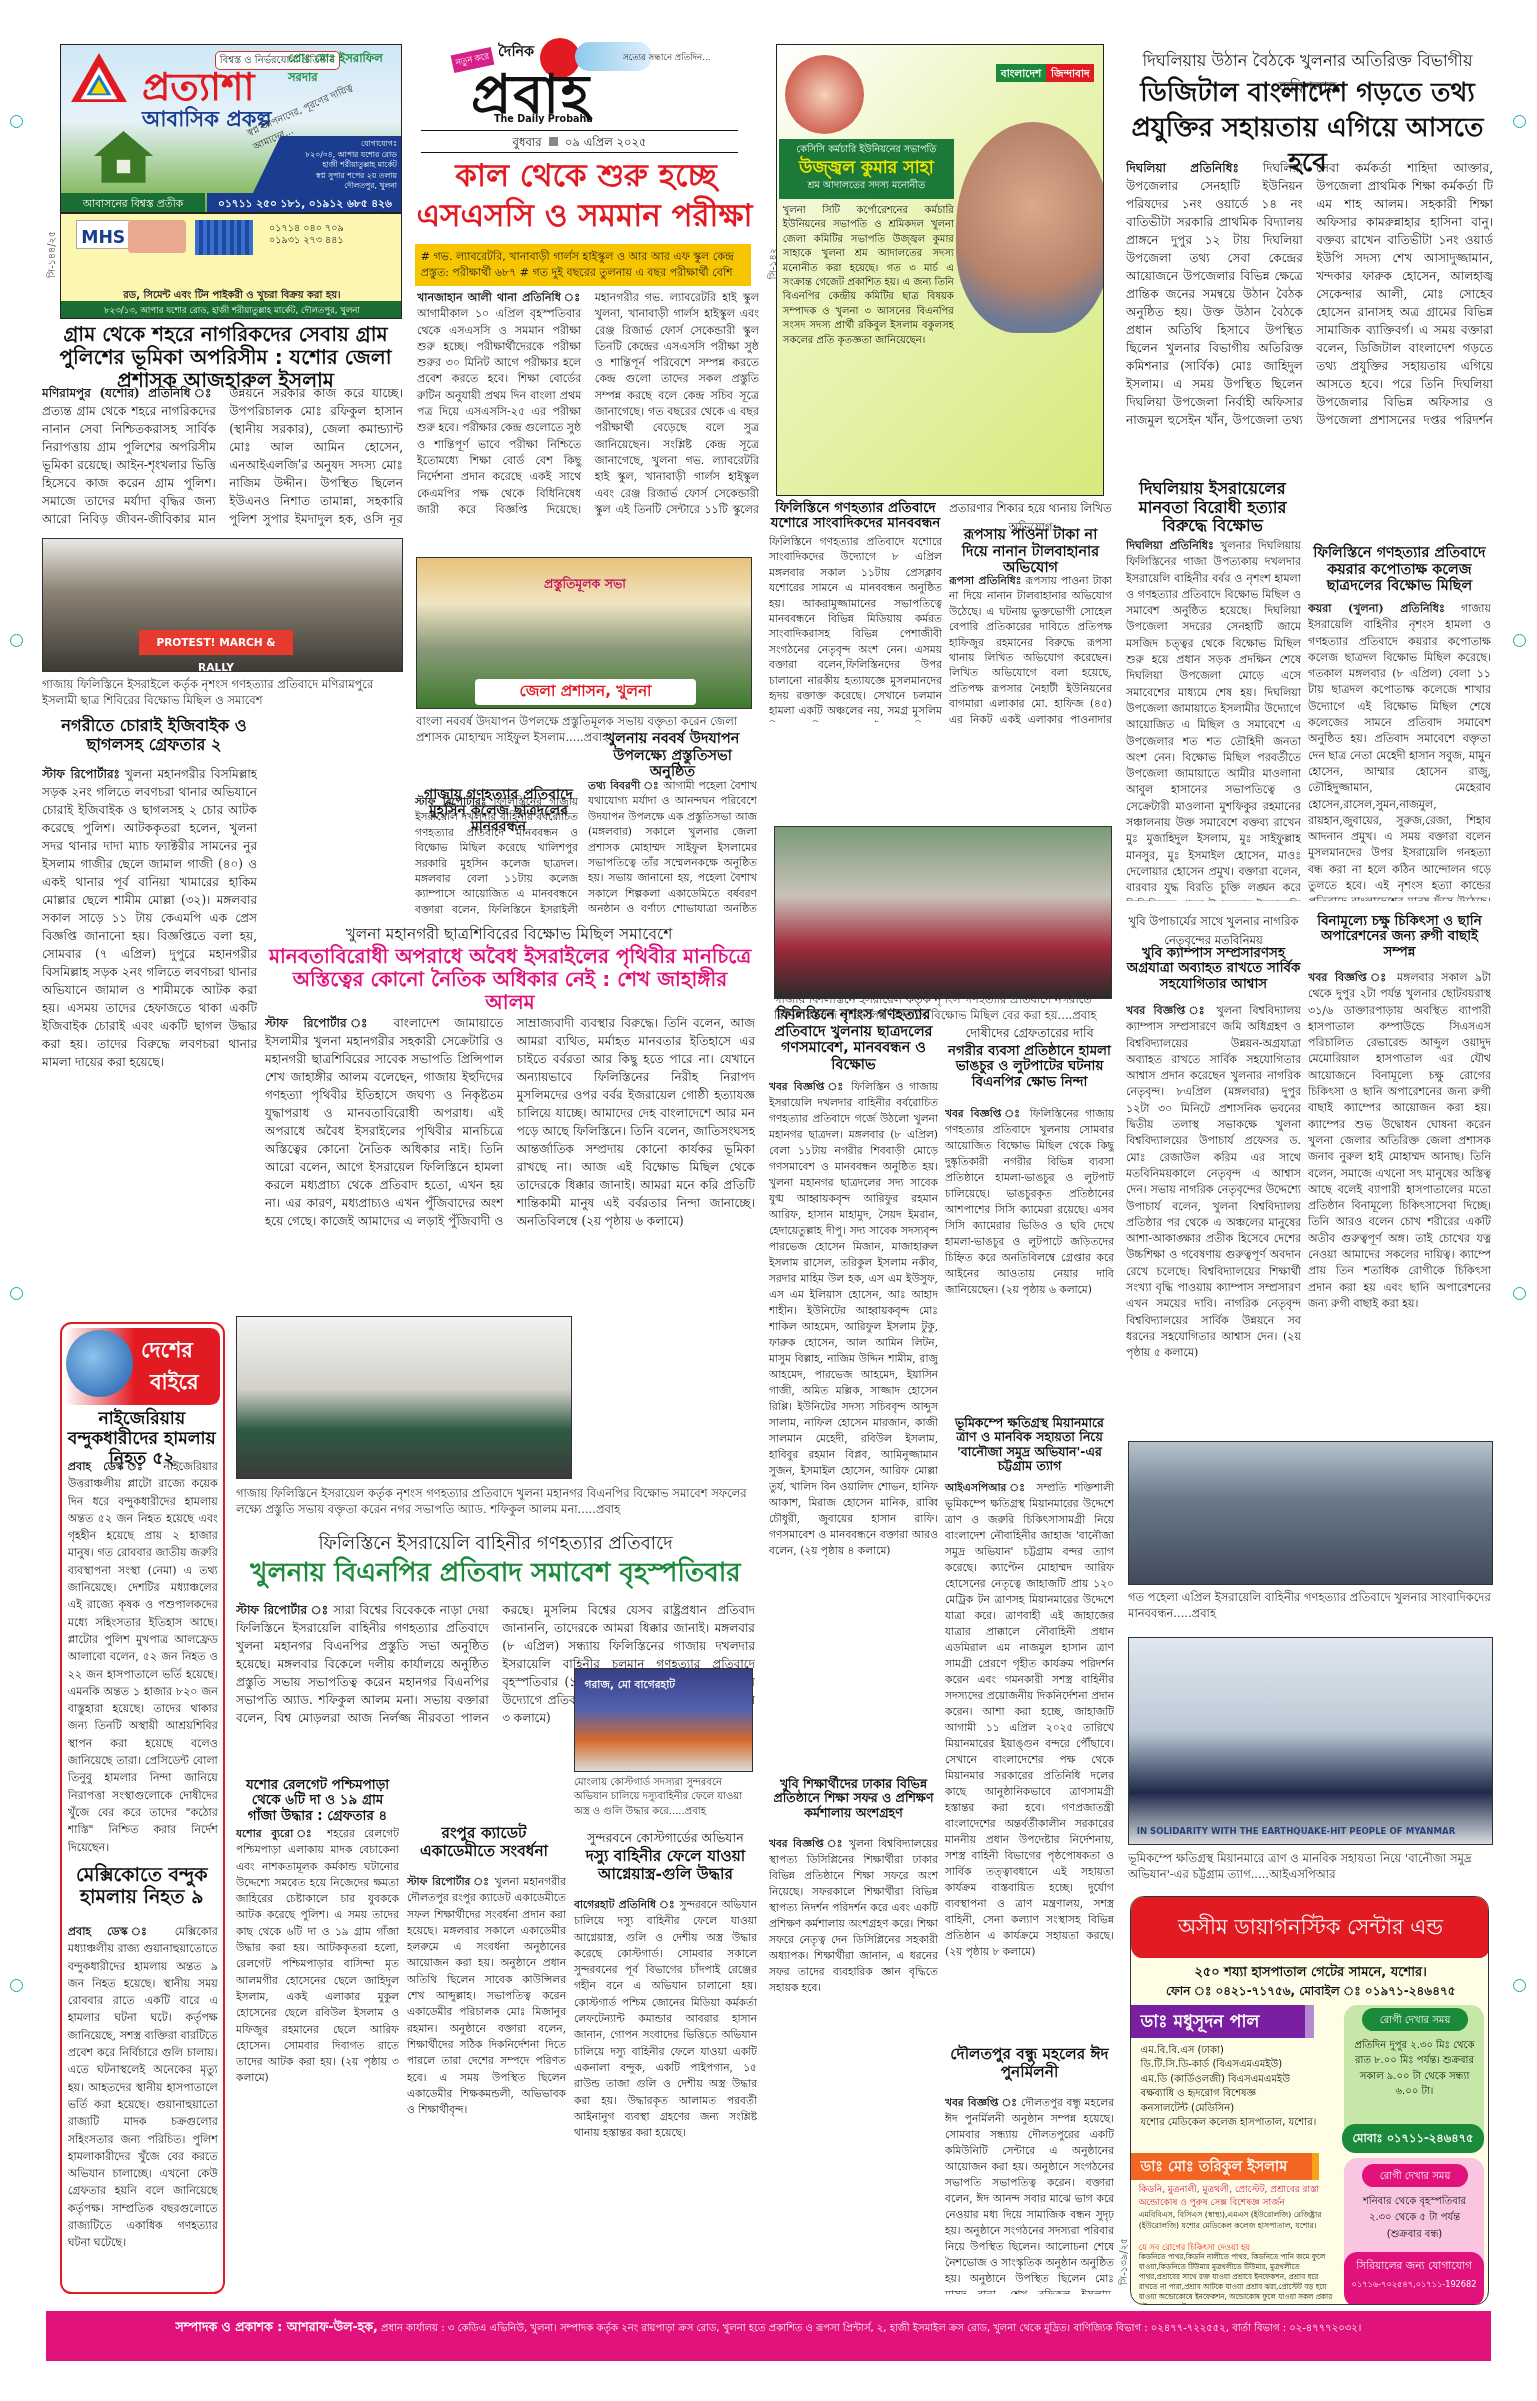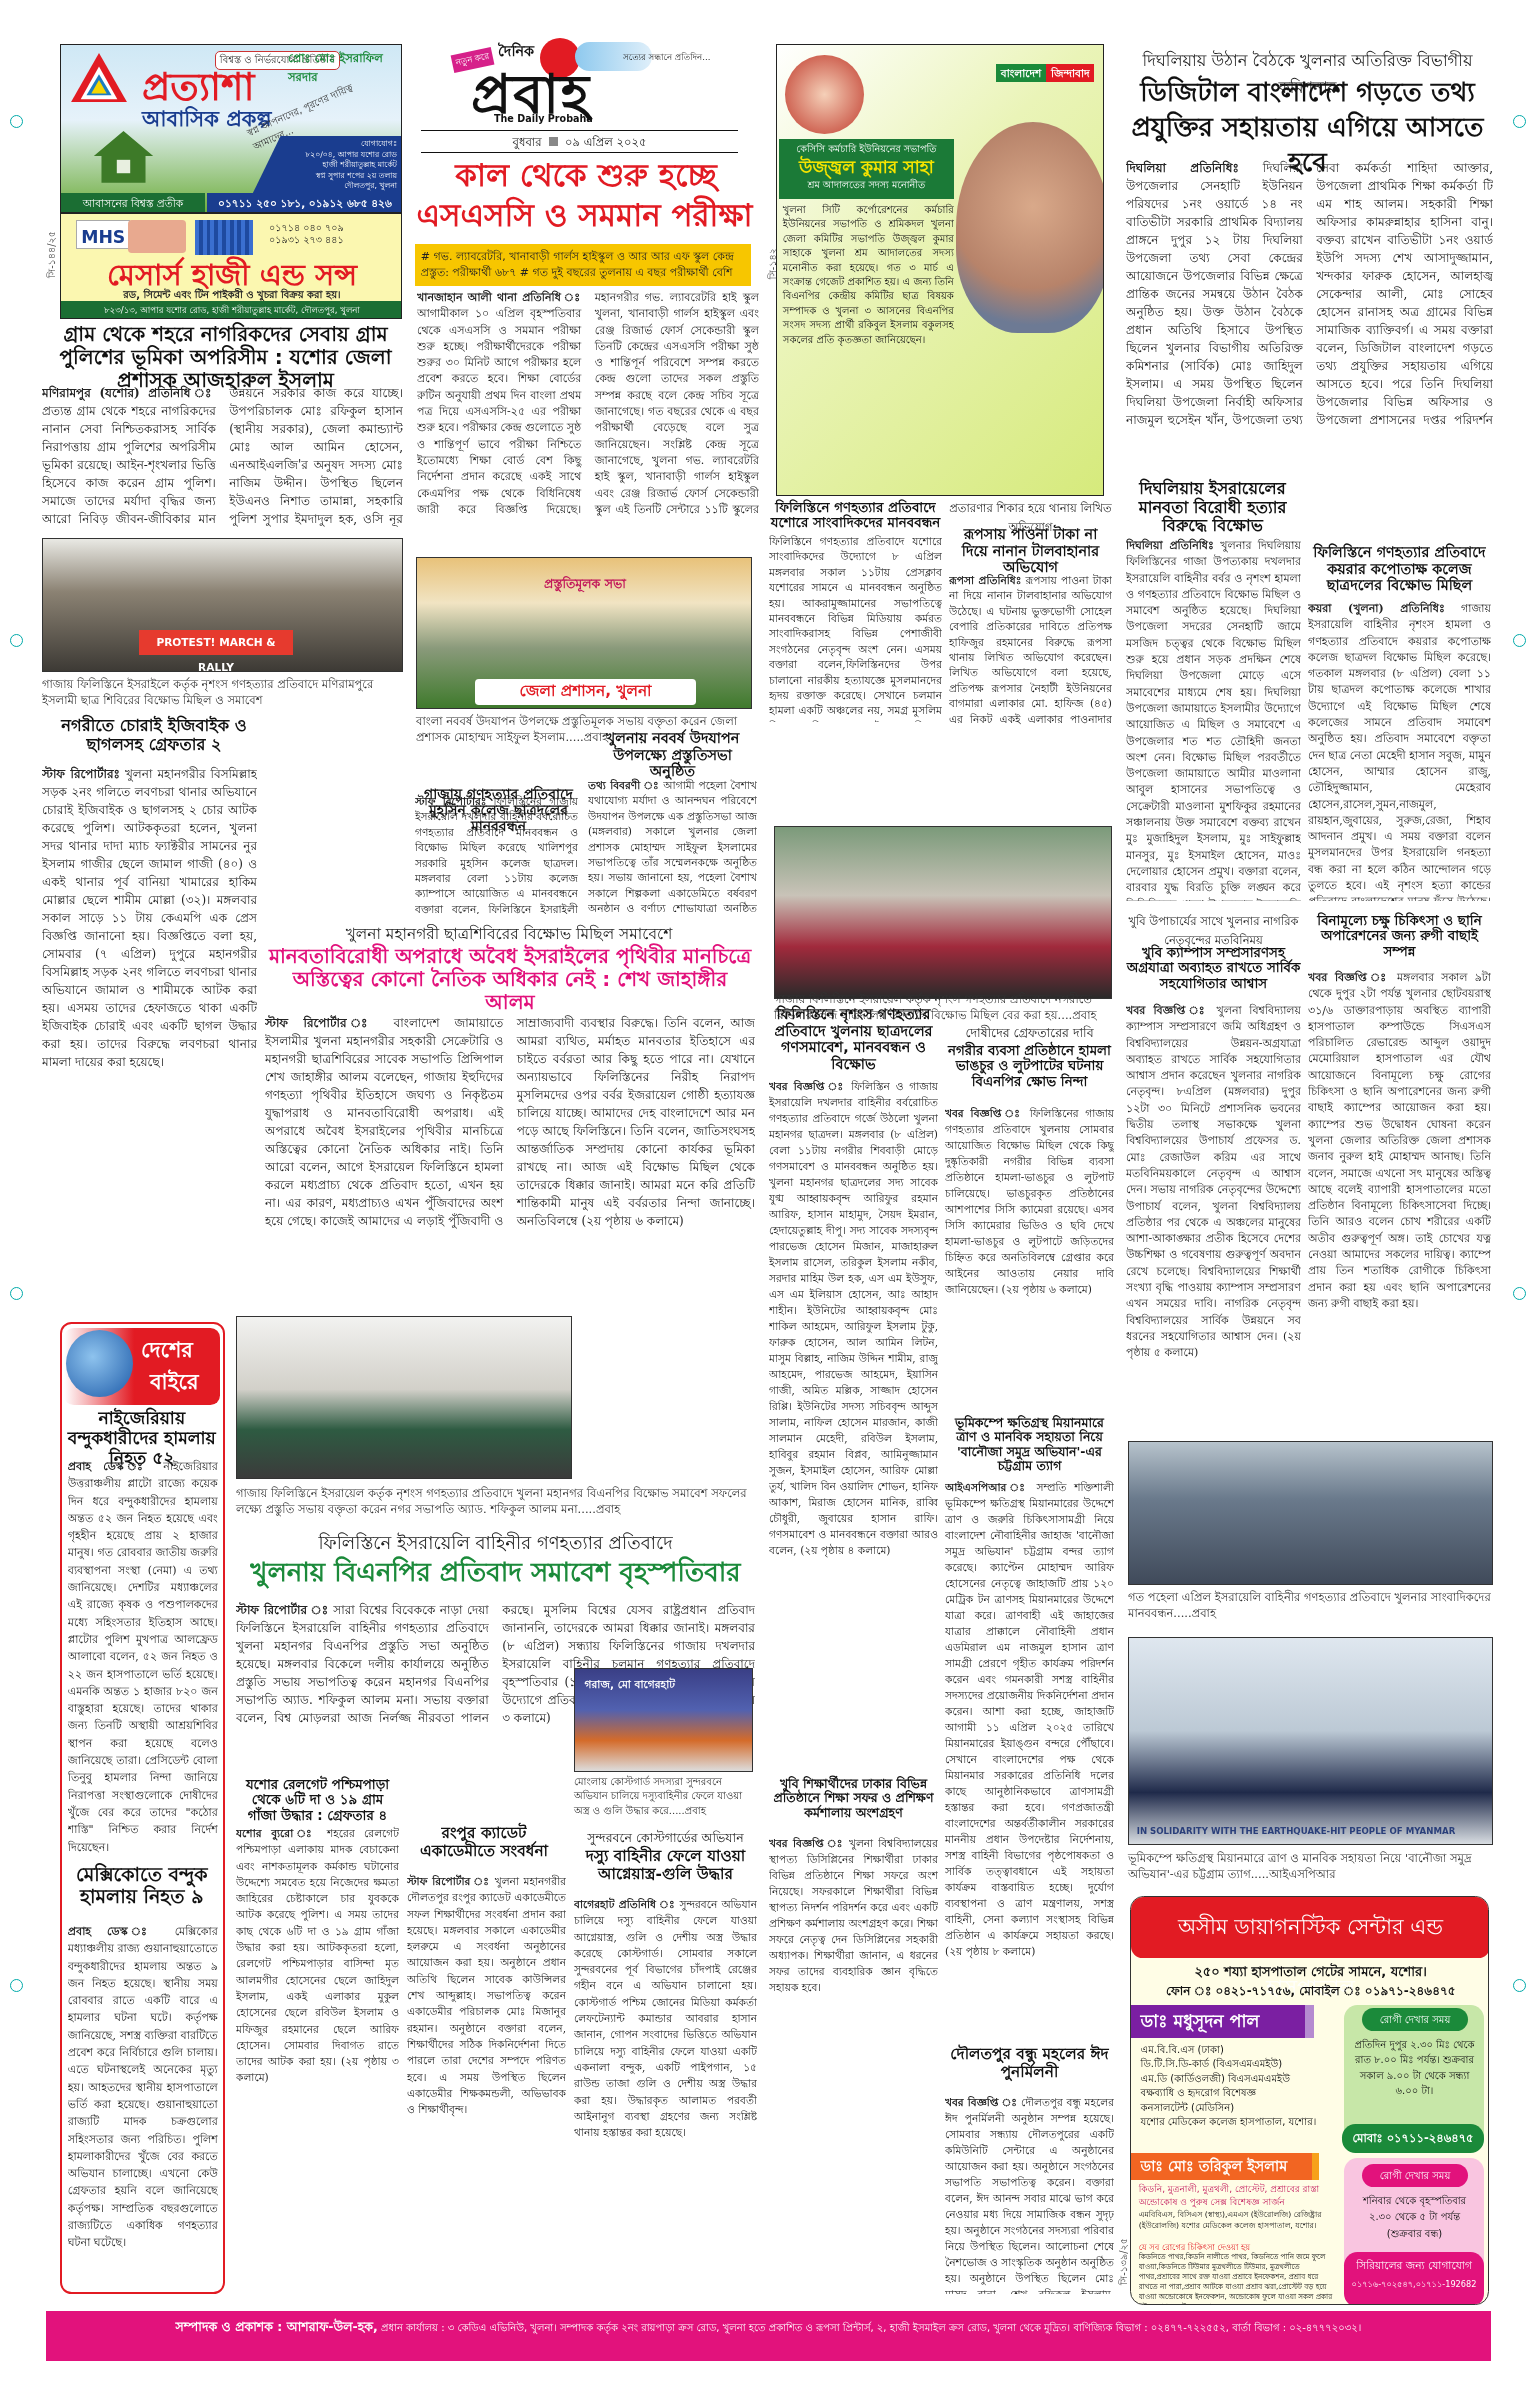--- a/index.html
+++ b/index.html
@@ -60,21 +60,20 @@
 </div>
 
 <div class="abs" style="left:60px;top:213px;width:342px;height:106px;border:1px solid #222;background:#fbf7b0;overflow:hidden">
   <div class="abs" style="left:15.4px;top:5.8px;font-size:17.3px;font-weight:bold;color:#1a3d8f;border:1px solid #aaa;padding:5.8px 3.8px 1.9px;background:#fff">MHS</div>
   <div class="abs" style="left:67px;top:5.8px;width:58px;height:33px;background:#e8a98f;border-radius:3.8px"></div>
   <div class="abs" style="left:134px;top:5.8px;width:58px;height:35px;background:repeating-linear-gradient(90deg,#3a6fd0 0 3.8px,#1e4aa0 3.8px 7.7px)"></div>
   <div class="abs" style="left:208px;top:7.7px;font-size:9.6px;color:#222;line-height:12.5px">
     <div>০১৭১৪ ০৪০ ৭০৯</div>
     <div>০১৯৩১ ২৭৩ ৪৪১</div>
   </div>
-  <div class="abs" style="left:0;top:38px;width:342px;text-align:center;font-size:29px;font-weight:bold;color:#e21b23">মেসার্স হাজী এন্ড সন্স</div>
   <div class="abs" style="left:0;top:73px;width:342px;text-align:center;font-size:10px;font-weight:bold;color:#222">রড, সিমেন্ট এবং টিন পাইকরী ও খুচরা বিক্রয় করা হয়।</div>
   <div class="abs" style="left:0;top:87px;width:342px;height:18px;background:#1b6e33;color:#fff;font-size:8.6px;line-height:18px;text-align:center">৮২৩/১৩, আপার যশোর রোড, হাজী শরীয়াতুল্লাহ মার্কেট, দৌলতপুর, খুলনা</div>
 </div>
 <div class="abs reg" style="left:44px;top:231px">সি-১৪৪/২৫</div>
 
 <div class="abs hl" style="left:48px;top:323px;width:355px;font-size:20px">গ্রাম থেকে শহরে নাগরিকদের সেবায় গ্রাম পুলিশের ভূমিকা অপরিসীম : যশোর জেলা প্রশাসক আজহারুল ইসলাম</div>
 <div class="abs body-text col2" style="left:42px;top:384px;width:361px;height:146px;overflow:hidden">
   <b>মণিরামপুর (যশোর) প্রতিনিধি ঃ</b>
   <span>প্রত্যন্ত গ্রাম থেকে শহরে নাগরিকদের নানান সেবা নিশ্চিতকরাসহ সার্বিক নিরাপত্তায় গ্রাম পুলিশের অপরিসীম ভূমিকা রয়েছে। আইন-শৃংখলার ভিত্তি হিসেবে কাজ করেন গ্রাম পুলিশ। সমাজে তাদের মর্যাদা বৃদ্ধির জন্য আরো নিবিড় জীবন-জীবিকার মান উন্নয়নে সরকার কাজ করে যাচ্ছে। উপপরিচালক মোঃ রফিকুল হাসান (স্থানীয় সরকার), জেলা কমান্ড্যান্ট মোঃ আল আমিন হোসেন, এনআইএলজি'র অনুষদ সদস্য মোঃ নাজিম উদ্দীন। উপস্থিত ছিলেন ইউএনও নিশাত তামান্না, সহকারি পুলিশ সুপার ইমদাদুল হক, ওসি নূর মোহাম্মদ গাজী, উপজেলা প্রকৌশলী অখিল কুমার দাশ, উপজেলা কৃষি কর্মকর্তা মোহাম্মদ ফারুক প্রমুখ।</span>
 </div>

